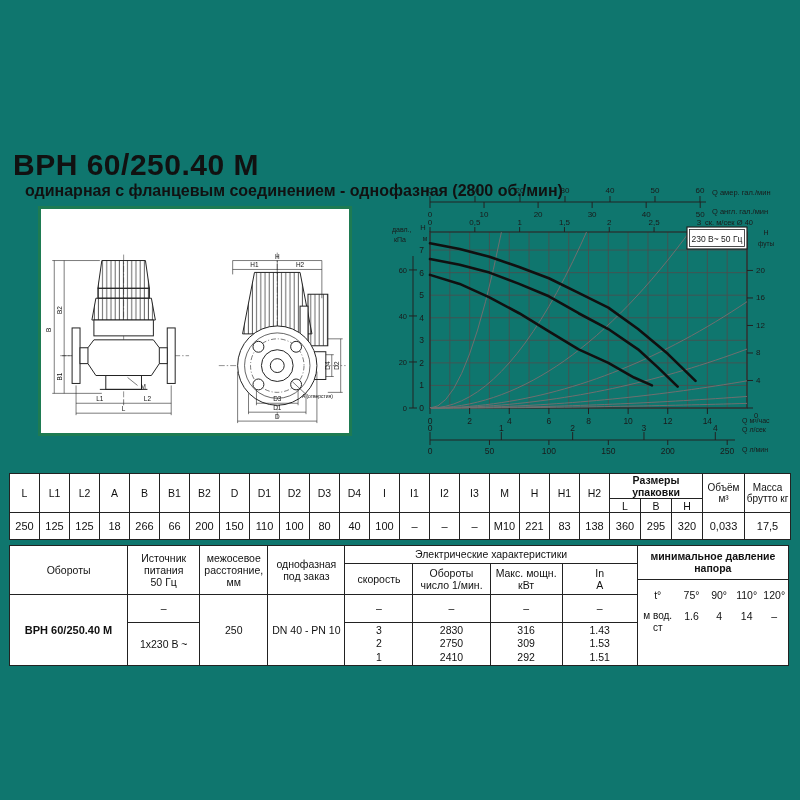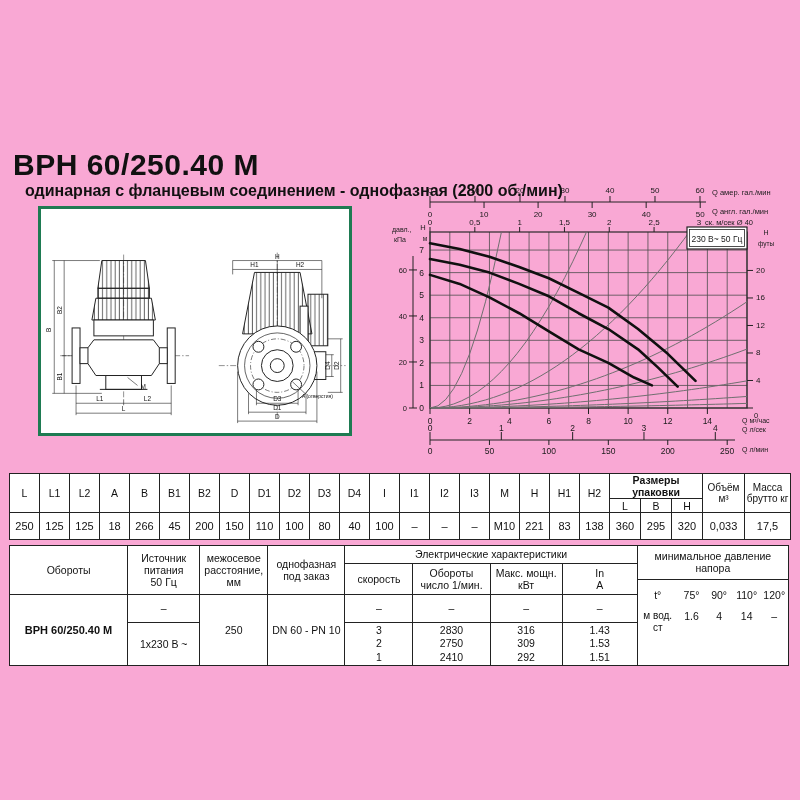--- a/index.html
+++ b/index.html
@@ -1,16 +1,16 @@
 <!DOCTYPE html>
 <html><head>
 <meta charset="utf-8">
 <style>
   html,body{margin:0;padding:0;background:#ffffff;}
-  .page{position:relative;width:800px;height:800px;background:#f9a8d4;overflow:hidden;
+  .page{position:relative;width:800px;height:800px;background:#0f766e;overflow:hidden;
         font-family:"Liberation Sans", sans-serif;color:#111;}
   .title{position:absolute;left:13px;top:148px;font-size:30px;font-weight:bold;letter-spacing:.5px;}
   .subtitle{position:absolute;left:25px;top:182px;font-size:16px;font-weight:bold;}
   .drawing-box{position:absolute;left:38px;top:206px;width:308px;height:224px;border:3px solid #1e7b52;background:#fff;}
   .drawing-box svg{display:block;}
   #chart{position:absolute;left:390px;top:168px;}
   table{border-collapse:collapse;table-layout:fixed;background:#fff;}
   th,td{border:1px solid #222;text-align:center;vertical-align:middle;padding:0 1px;
         font-weight:normal;font-size:10.5px;line-height:1.15;overflow:hidden;}
   .pre{white-space:pre-line;}
@@ -19,21 +19,21 @@
   #dims th{font-size:10.5px;}
   #dims .small{font-size:10px;}
   #specs{position:absolute;left:9px;top:545px;width:780px;}
   #specs .r1 th{height:17px;}
   #specs .r2 th{height:30px;}
   #specs .r3 td{height:27px;}
   #specs .r4 td{height:42px;}
   #specs .model-val{font-weight:bold;font-size:11px;}
   #specs .stacked{white-space:pre-line;line-height:1.25;}
   .minpress{padding:0;vertical-align:top;}
-  .mp-title{border-bottom:1px solid #222;padding:4px 2px 5px 2px;font-size:10.5px;white-space:pre-line;}
+  .mp-title{border-bottom:1px solid #222;padding:4px 2px 5px 2px;font-size:10.5px;white-space:pre-line;font-weight:bold;}
   .mp-grid{display:grid;grid-template-columns:40px repeat(4,1fr);row-gap:9px;padding-top:9px;font-size:10.5px;}
   .mp-grid .unit{font-size:10px;}
 </style>
 </head>
 <body>
 
 <div class="page">
 
   <div class="title">BPH 60/250.40 M</div>
   <div class="subtitle">одинарная с фланцевым соединением - однофазная (2800 об./мин)</div>
@@ -362,21 +362,21 @@
           <th style="height: 13px;">L</th>
           <th style="height: 13px;">B</th>
           <th style="height: 13px;">H</th>
         </tr>
         <tr class="vals">
           <td>250</td>
           <td>125</td>
           <td>125</td>
           <td>18</td>
           <td>266</td>
-          <td>45</td>
+          <td>66</td>
           <td>200</td>
           <td>150</td>
           <td>110</td>
           <td>100</td>
           <td>80</td>
           <td>40</td>
           <td>100</td>
           <td>–</td>
           <td>–</td>
           <td>–</td>
@@ -440,21 +440,21 @@
 число 1/мин.</th>
       <th class="pre">Макс. мощн.
 кВт</th>
       <th class="pre">In
 A</th>
     </tr>
     <tr class="r3">
       <td rowspan="2" class="model-val">BPH 60/250.40 M</td>
       <td>–</td>
       <td rowspan="2">250</td>
-      <td rowspan="2">DN 60 - PN 10</td>
+      <td rowspan="2">DN 40 - PN 10</td>
       <td>–</td>
       <td>–</td>
       <td>–</td>
       <td>–</td>
     </tr>
     <tr class="r4">
       <td>1x230 В ~</td>
       <td class="stacked" id="el-c0">3
 2
 1</td>

